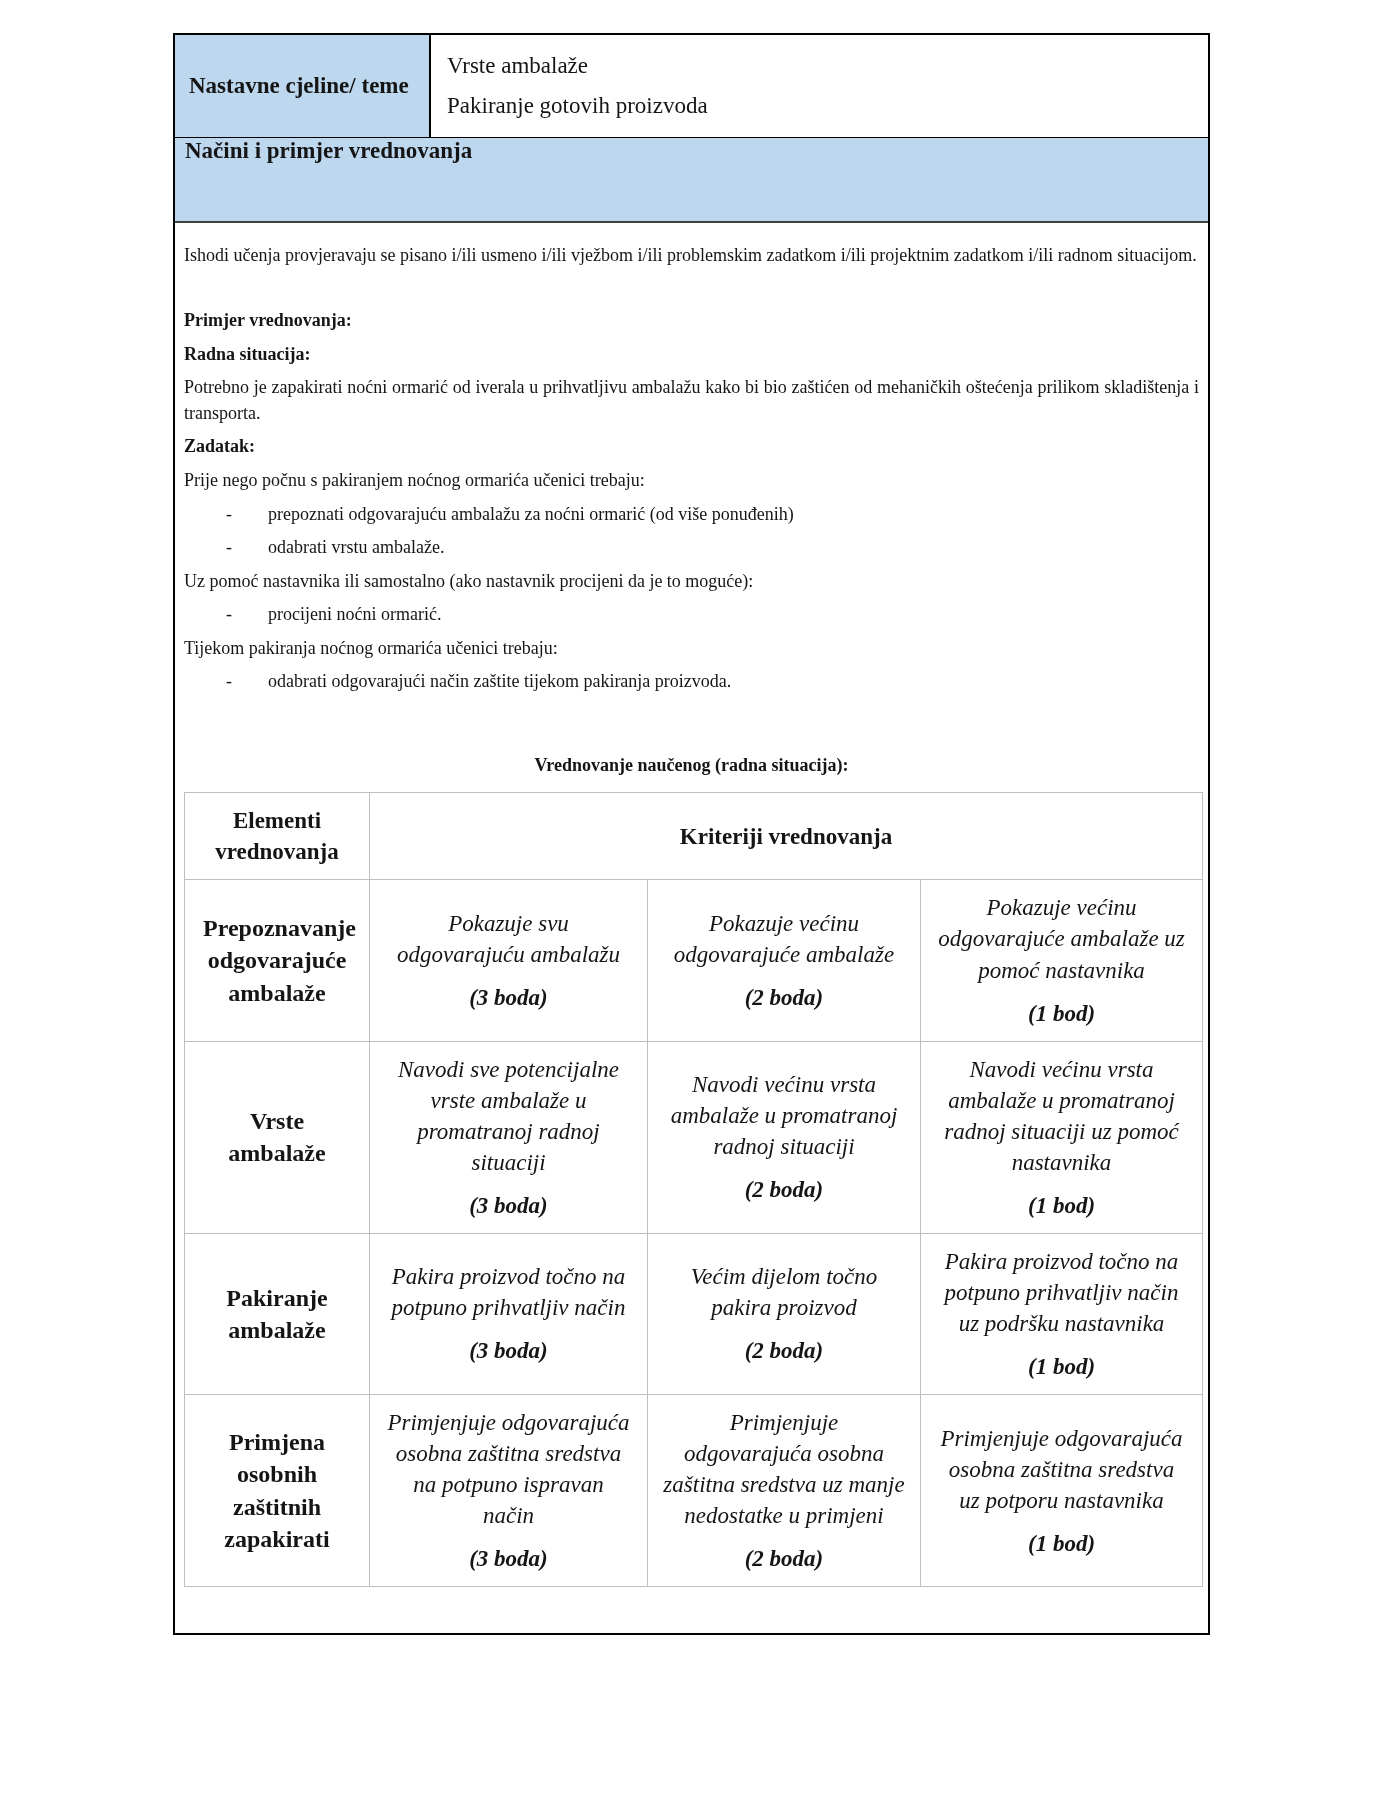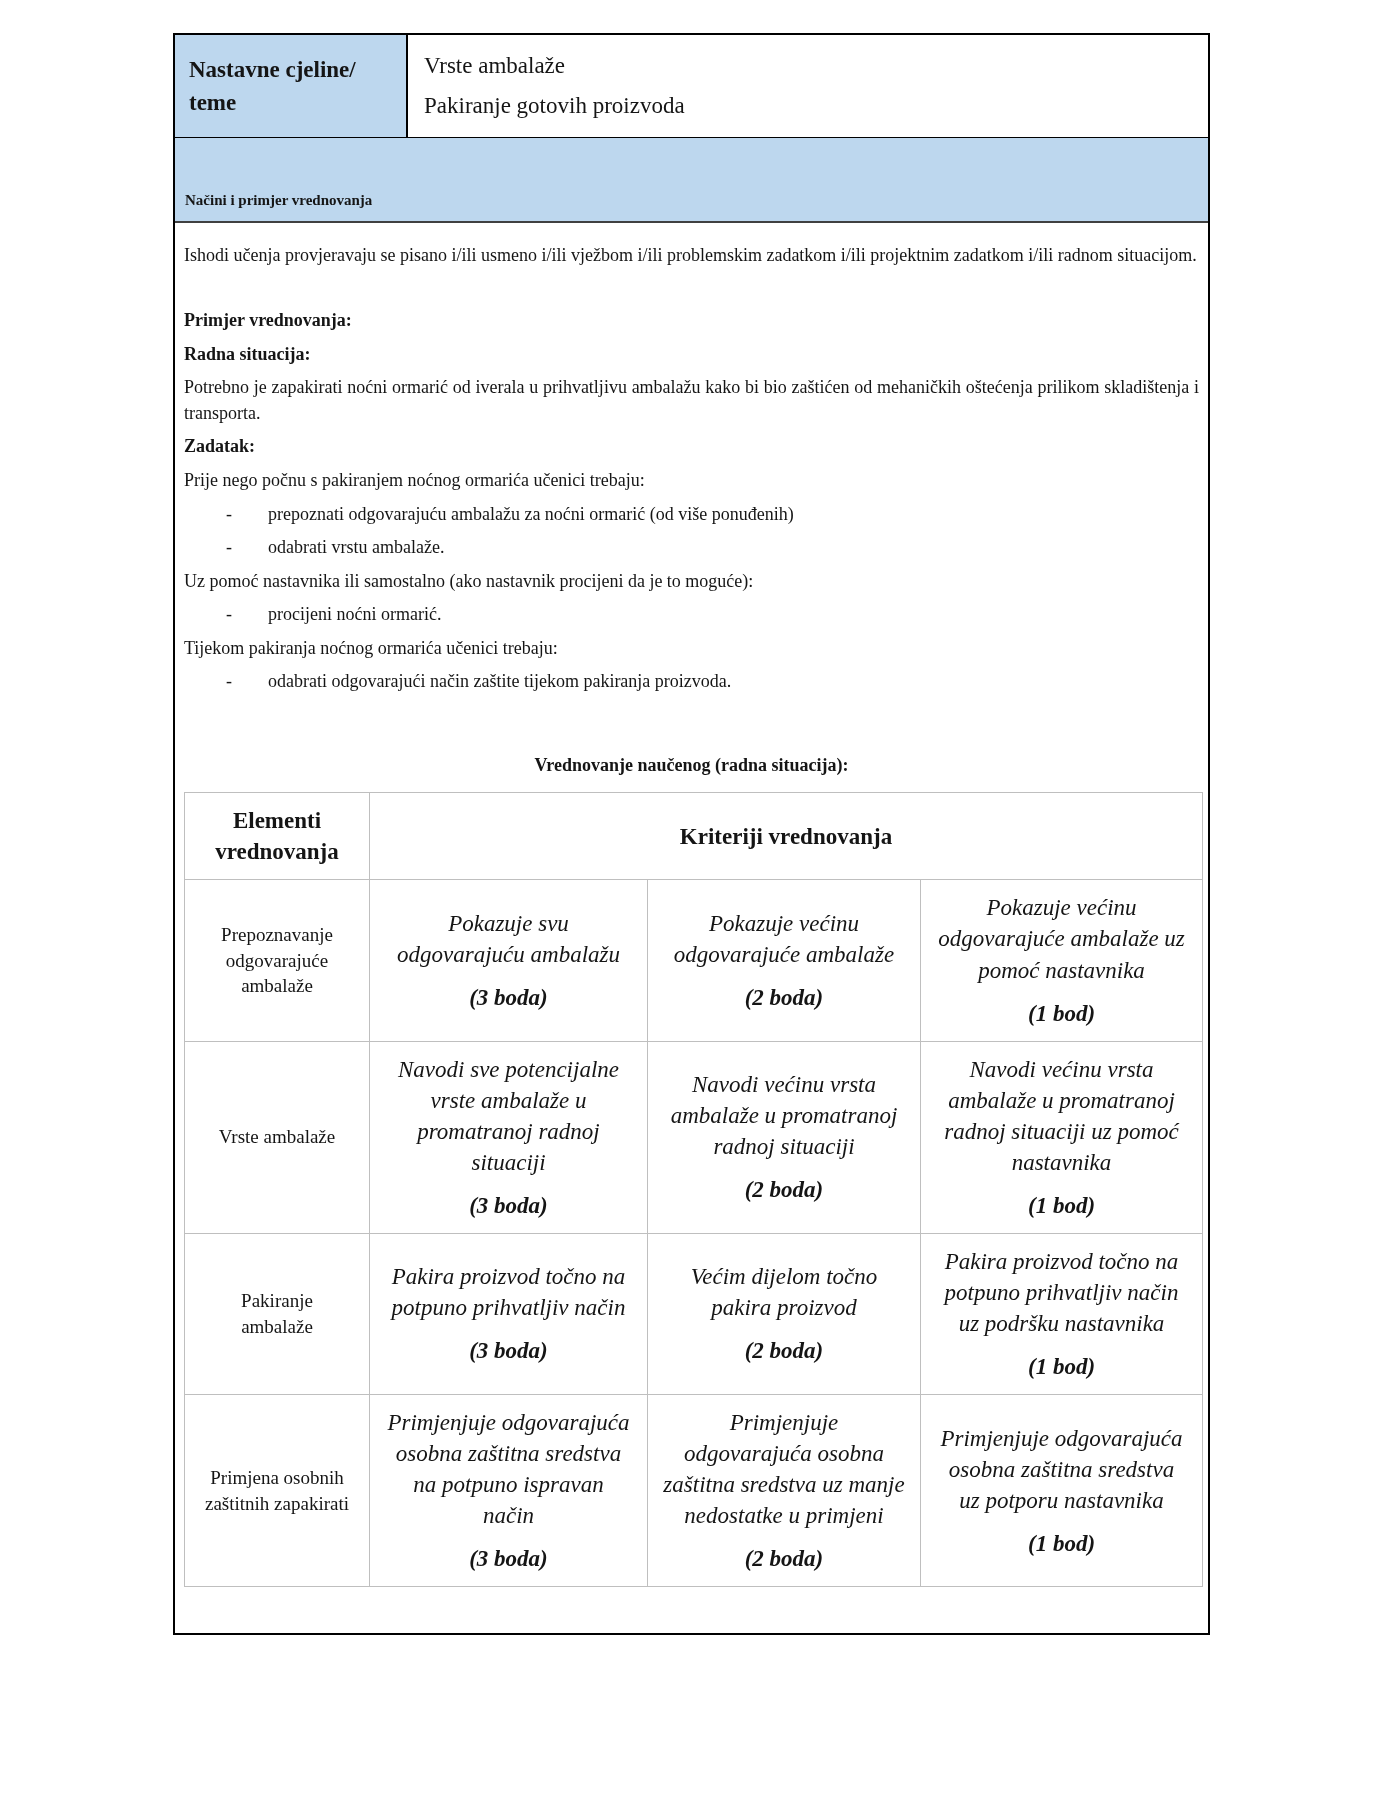--- a/index.html
+++ b/index.html
@@ -6,35 +6,35 @@
   body{
     width:1386px;height:1797px;overflow:hidden;background:#ffffff;
     font-family:"Liberation Serif", serif;color:#151515;
   }
   .doc{position:absolute;left:173px;top:33px;width:1037px;}
   .outer{border:2px solid #000;box-sizing:border-box;background:#fff;}
 
   
   .row1{display:flex;border-bottom:1px solid #000;}
   .row1-label{
-    width:233px;box-sizing:border-box;background:#bdd7ee;
+    width:256px;box-sizing:border-box;background:#bdd7ee;
     border-right:2px solid #000;
     font-weight:bold;font-size:23px;line-height:1.45;
     padding:14px 14px;display:flex;align-items:center;
   }
   .row1-topics{flex:1;box-sizing:border-box;padding:7px 16px;}
   .row1-topics p{margin:7px 0;font-size:23px;line-height:1.45;}
 
   
   .banner{
     background:#bdd7ee;border-bottom:2px solid #404040;
     height:85px;box-sizing:border-box;
-    display:flex;align-items:flex-end;
+    display:flex;
     padding:0 10px 12px 10px;
-    font-weight:bold;font-size:15px;
+    font-weight:bold;font-size:23px;
   }
 
   
   .content{padding:12px 9px 46px 9px;}
   .content p{font-size:18px;margin:8px 0;line-height:1.42;}
   .b{font-weight:bold;}
   .just{text-align:justify;}
   .gap-top{margin-top:40px !important;}
   .gap-top-lg{margin-top:58px !important;text-align:center;}
   .bullet{padding-left:42px;}
@@ -44,21 +44,21 @@
   table.eval{border-collapse:collapse;width:1018px;margin-top:14px;table-layout:fixed;}
   table.eval col.c1{width:185px;}
   table.eval col.c2{width:278px;}
   table.eval col.c3{width:273px;}
   table.eval col.c4{width:282px;}
   table.eval th,table.eval td{
     border:1px solid #bfbfbf;text-align:center;vertical-align:middle;
     box-sizing:border-box;
   }
   table.eval th{font-size:23px;font-weight:bold;line-height:1.35;padding:12px 18px;}
-  td.element{font-size:19px;line-height:1.35;padding:24px 18px;}
+  td.element{font-size:24px;line-height:1.35;padding:24px 18px;font-weight:bold;}
   td.crit{font-style:italic;font-size:23px;line-height:1.35;padding:12px 15px;}
   .points{font-weight:bold;font-style:italic;margin-top:12px;}
 </style>
 </head>
 <body>
 
 <div class="doc">
   <div class="outer">
 
     <div class="row1">

